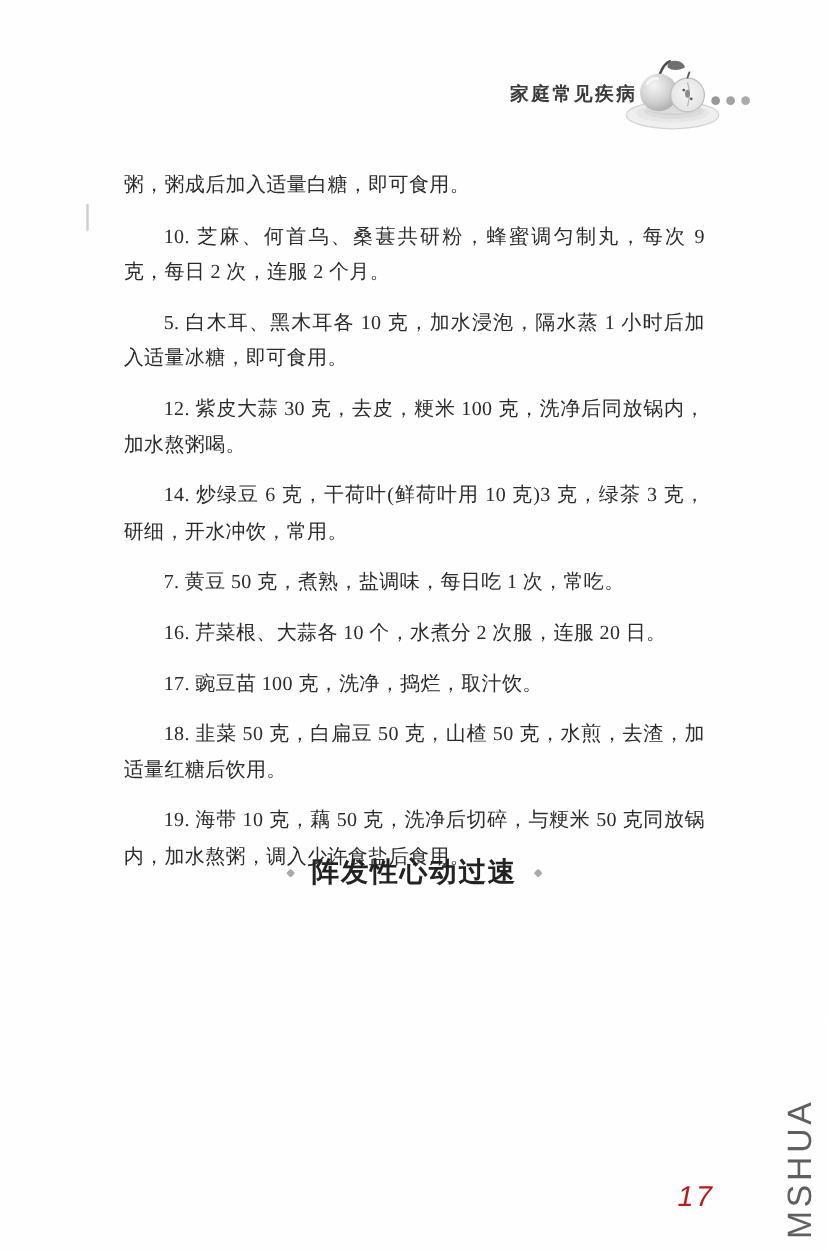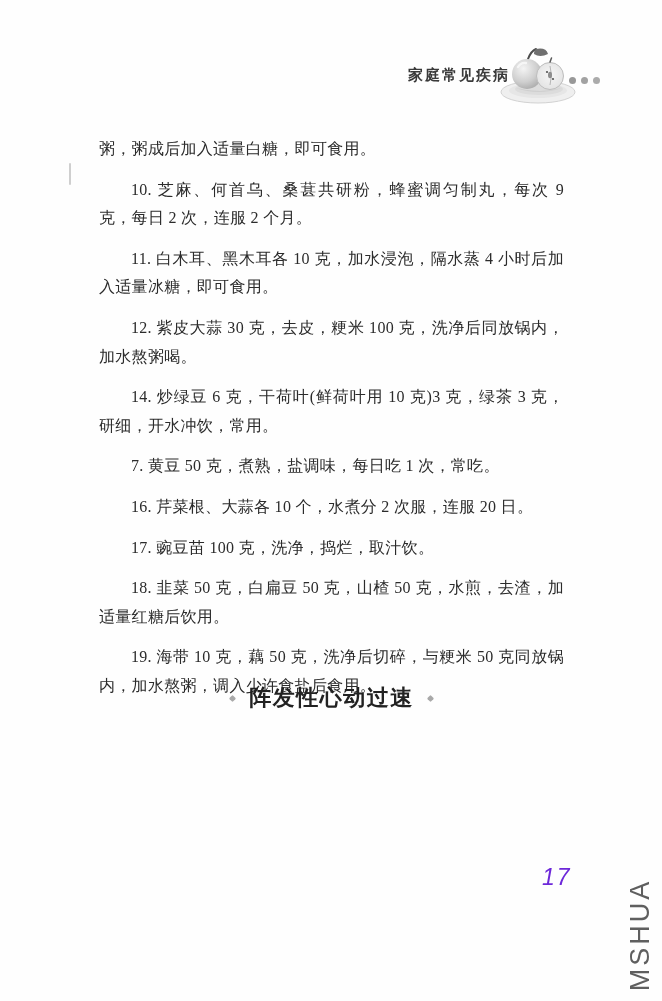--- a/index.html
+++ b/index.html
@@ -49,23 +49,23 @@
     width:5px;height:5px;background:#9a9a9a;border-radius:1px;
     transform:rotate(45deg);opacity:.85;
   }
   
   .section-body{
     position:absolute;left:87px;top:731px;width:489px;
   }
   .section-body p{text-indent:2em;}
   
   .page-number{
-    position:absolute;left:542px;top:864px;
+    position:absolute;left:542px;top:944px;
     font-family:"Liberation Sans","DejaVu Sans",sans-serif;
-    font-style:italic;font-size:23px;letter-spacing:2px;color:#6d28d9;
+    font-style:italic;font-size:23px;letter-spacing:2px;color:#b91c1c;
   }
   .spine-text{
     position:absolute;left:580px;top:920px;width:120px;height:30px;
     transform:rotate(-90deg);transform-origin:50% 50%;
     display:flex;align-items:center;justify-content:center;
     font-family:"Liberation Sans","DejaVu Sans",sans-serif;
     font-size:27px;letter-spacing:3px;color:#5f5f5f;
     white-space:nowrap;
   }
   
@@ -120,21 +120,21 @@
     <i></i>
     <i></i>
     <i></i>
   </div>
 
   <div class="edge-speck"></div>
 
   <div class="body-block">
     <p>粥，粥成后加入适量白糖，即可食用。</p>
     <p class="indent">10. 芝麻、何首乌、桑葚共研粉，蜂蜜调匀制丸，每次 9 克，每日 2 次，连服 2 个月。</p>
-    <p class="indent">11. 白木耳、黑木耳各 10 克，加水浸泡，隔水蒸 4 小时后加入适量冰糖，即可食用。</p>
+    <p class="indent">5. 白木耳、黑木耳各 10 克，加水浸泡，隔水蒸 1 小时后加入适量冰糖，即可食用。</p>
     <p class="indent">12. 紫皮大蒜 30 克，去皮，粳米 100 克，洗净后同放锅内，加水熬粥喝。</p>
     <p class="indent">14. 炒绿豆 6 克，干荷叶(鲜荷叶用 10 克)3 克，绿茶 3 克，研细，开水冲饮，常用。</p>
     <p class="indent">7. 黄豆 50 克，煮熟，盐调味，每日吃 1 次，常吃。</p>
     <p class="indent">16. 芹菜根、大蒜各 10 个，水煮分 2 次服，连服 20 日。</p>
     <p class="indent">17. 豌豆苗 100 克，洗净，捣烂，取汁饮。</p>
     <p class="indent">18. 韭菜 50 克，白扁豆 50 克，山楂 50 克，水煎，去渣，加适量红糖后饮用。</p>
     <p class="indent">19. 海带 10 克，藕 50 克，洗净后切碎，与粳米 50 克同放锅内，加水熬粥，调入少许食盐后食用。</p>
   </div>
 
   <div class="section-heading">

